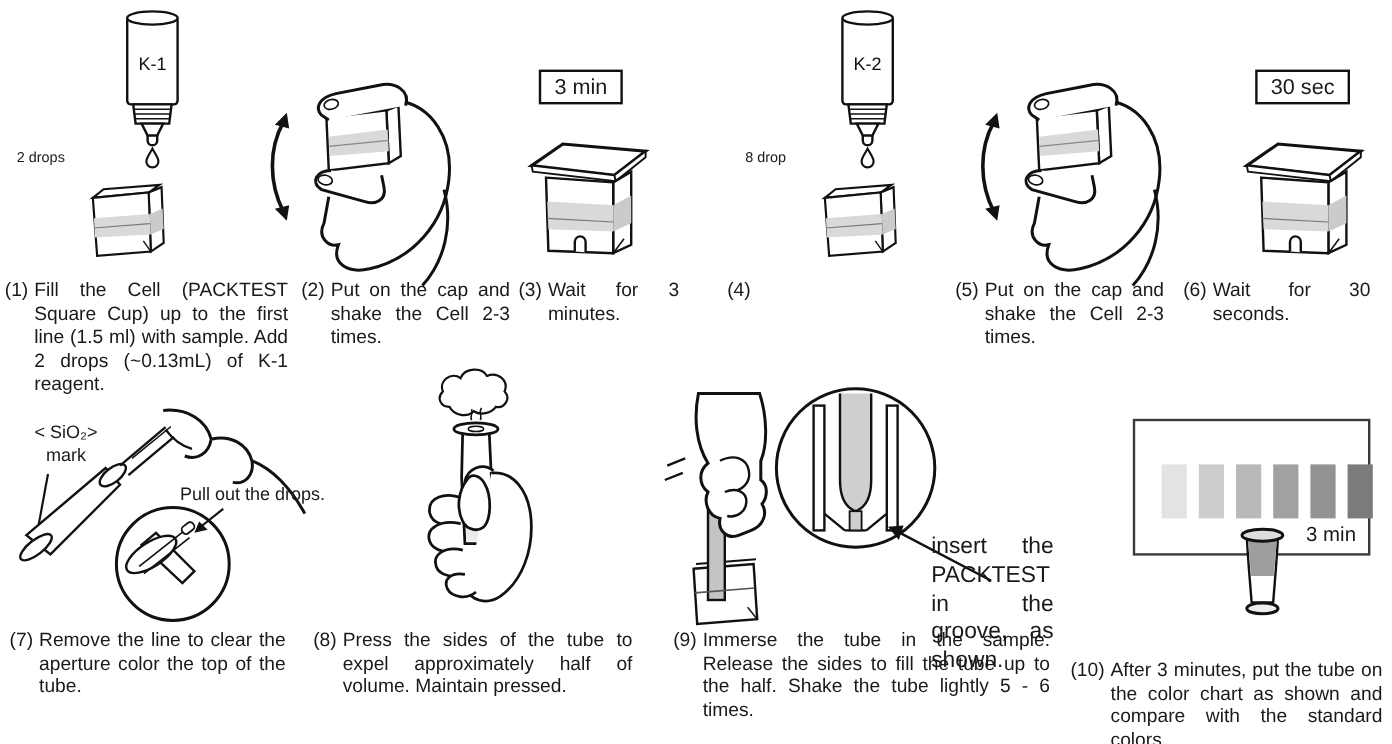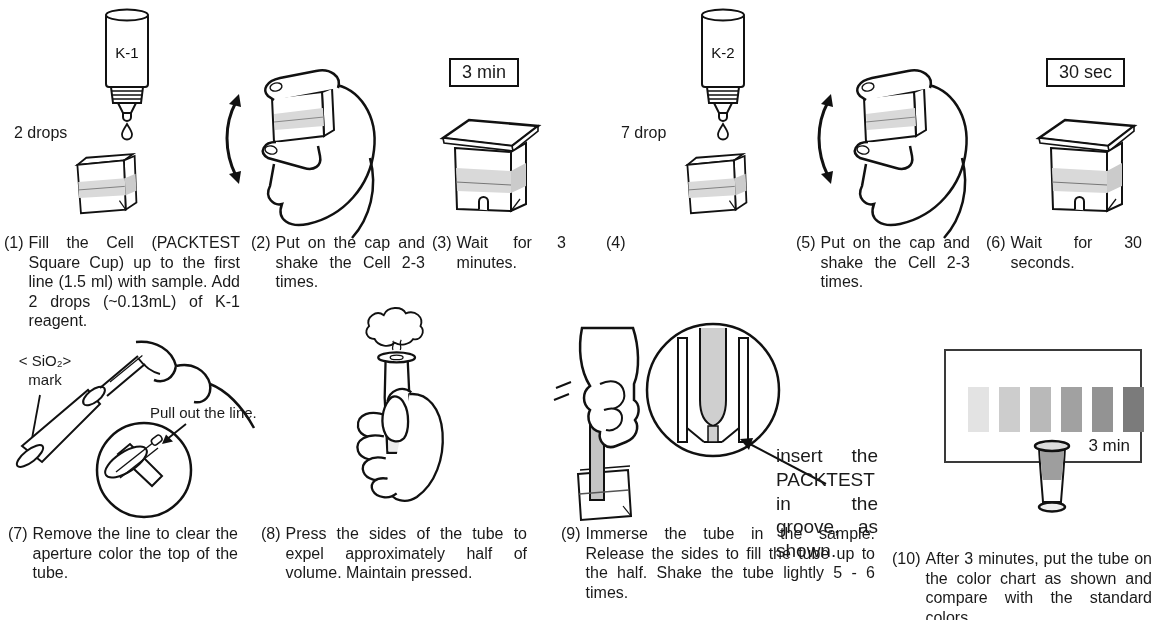--- a/index.html
+++ b/index.html
@@ -4,21 +4,21 @@
 <style>
   *{margin:0;padding:0;box-sizing:border-box}
   html,body{background:#fff}
   body{width:1160px;height:620px;position:relative;overflow:hidden;
        font-family:"Liberation Sans","DejaVu Sans",sans-serif;color:#1a1a1a}
   .abs{position:absolute}
   .step{display:flex;font-size:16px;line-height:1.22;color:#1a1a1a}
   .step .num{white-space:pre;margin-right:5px}
   .step .txt{flex:1;text-align:justify}
   .timebox{border:2px solid #111;padding:2px 11px;font-size:18px;background:#fff}
-  .lbl{font-size:16px;white-space:nowrap}
+  .lbl{font-size:12px;white-space:nowrap}
   .lbl-sm{font-size:15px;white-space:nowrap}
   .sio2{font-size:15px;text-align:center;width:78px;line-height:1.25}
   .insert-note{font-size:19px;width:102px;text-align:justify;line-height:1.25}
   .chart-card{border:2px solid #3a3a3a;background:#fff}
   .swatch-row{position:absolute;left:22px;top:36px;display:flex;gap:10px}
   .swatch{width:21px;height:45px}
   .chart-time{position:absolute;right:10px;bottom:5px;font-size:17px}
   svg{display:block;overflow:visible}
   svg text{font-family:"Liberation Sans","DejaVu Sans",sans-serif;fill:#111}
 </style>
@@ -78,21 +78,21 @@
   <path d="M2,30 L3,35 L72,43 L71,38 Z M71,38 L72,43 L97,23 L97,18 Z" fill="#fff" stroke="#111" stroke-width="1.6"></path>
   <polygon points="70,44 85,35 85,96 70,103" fill="#fff" stroke="#111" stroke-width="2"></polygon>
   <polygon points="14,40 70,44 70,103 16,101" fill="#fff" stroke="#111" stroke-width="2"></polygon>
   <polygon points="15,60 70,63 70,85 16,83" fill="#d9d9d9"></polygon>
   <polygon points="70,63 85,55 85,78 70,85" fill="#cbcbcb"></polygon>
   <line x1="15" y1="74" x2="70" y2="77" stroke="#777" stroke-width="1"></line>
   <path d="M38,101.5 v-8 a4.5,4.5 0 0 1 9,0 v8.7" fill="#fff" stroke="#111" stroke-width="2"></path>
   <path d="M70,103 L79,91" stroke="#111" stroke-width="1.3"></path>
 </svg>
 
-<div class="abs lbl" style="left:621px;top:124px">7 drop</div>
+<div class="abs lbl" style="left:621px;top:124px">8 drop</div>
 
 <svg class="abs" style="left:694px;top:6px" width="58" height="140" viewBox="0 0 58 140">
   <g>
     <rect x="8" y="8" width="42" height="73" rx="3" fill="#fff" stroke="#111" stroke-width="2"></rect>
     <ellipse cx="29" cy="9" rx="21" ry="5.5" fill="#fff" stroke="#111" stroke-width="2"></ellipse>
     <path d="M13,81 L45,81 L43,97 L15,97 Z" fill="#fff" stroke="#111" stroke-width="2"></path>
     <path d="M13,85 h32 M14,89 h30 M14,93 h29" fill="none" stroke="#111" stroke-width="1.3"></path>
     <path d="M20,97 L38,97 L33,107 L25,107 Z" fill="#fff" stroke="#111" stroke-width="2"></path>
     <path d="M25,107 h8 v4 a4,4 0 0 1 -8,0 Z" fill="#fff" stroke="#111" stroke-width="2"></path>
     <text x="29" y="52" font-size="15" text-anchor="middle">K-2</text>
@@ -162,21 +162,21 @@
 </div>
 <div class="abs step" style="left:796px;top:233px;width:174px">
   <span class="num">(5)</span>
   <span class="txt">Put on the cap and shake the Cell 2-3 times.</span>
 </div>
 <div class="abs step" style="left:986px;top:233px;width:156px">
   <span class="num">(6)</span>
   <span class="txt">Wait for 30 seconds.</span>
 </div>
 
-<div class="abs sio2" style="left:6px;top:352px">
+<div class="abs sio2" style="left:16px;top:352px">
   <div>&lt; SiO₂&gt;</div>
   <div>mark</div>
 </div>
 
 <svg class="abs" style="left:6px;top:336px" width="260" height="186" viewBox="0 0 260 186">
   <g>
     <line x1="34" y1="59" x2="25" y2="108" stroke="#111" stroke-width="1.8"></line>
     <path d="M24,116 l-3.5,-10 l9,1.5 Z" fill="#111"></path>
   </g>
   <g>
@@ -200,21 +200,21 @@
     <line x1="110" y1="136" x2="148" y2="106" stroke="#111" stroke-width="1.4"></line>
     <line x1="114" y1="142" x2="152" y2="112" stroke="#111" stroke-width="1.4"></line>
     <rect x="145" y="101" width="11" height="7" rx="3" transform="rotate(-38 150 104)" fill="#fff" stroke="#111" stroke-width="1.5"></rect>
   </g>
   <g>
     <line x1="180" y1="88" x2="160" y2="104" stroke="#111" stroke-width="1.8"></line>
     <path d="M156,108 l4,-9.5 l7,7 Z" fill="#111"></path>
   </g>
 </svg>
 
-<div class="abs lbl-sm" style="left:150px;top:404px">Pull out the line.</div>
+<div class="abs lbl-sm" style="left:150px;top:404px">Pull out the drops.</div>
 
 <svg class="abs" style="left:336px;top:298px" width="124" height="218" viewBox="0 0 135 220">
   <path d="M42,36 C34,36 30,28 36,22 C32,12 44,4 52,10 C56,0 72,0 76,8 C86,4 96,12 92,22 C98,28 92,38 84,36 C80,42 70,44 64,40 C58,46 46,44 42,36 Z" fill="#fff" stroke="#111" stroke-width="2"></path>
   <path d="M62,48 C60,44 64,42 62,38 M70,48 C72,44 68,41 71,37" fill="none" stroke="#111" stroke-width="1.4"></path>
   <g>
     <path d="M54,58 L53,100 L56,160 L78,160 L80,100 L78,58" fill="#fff" stroke="#111" stroke-width="2.5"></path>
     <ellipse cx="66" cy="56" rx="20" ry="5.5" fill="#fff" stroke="#111" stroke-width="2.5"></ellipse>
     <ellipse cx="66" cy="56" rx="7" ry="2.4" fill="#fff" stroke="#111" stroke-width="1.4"></ellipse>
   </g>
   <rect x="57" y="138" width="16" height="20" fill="#ececec"></rect>

